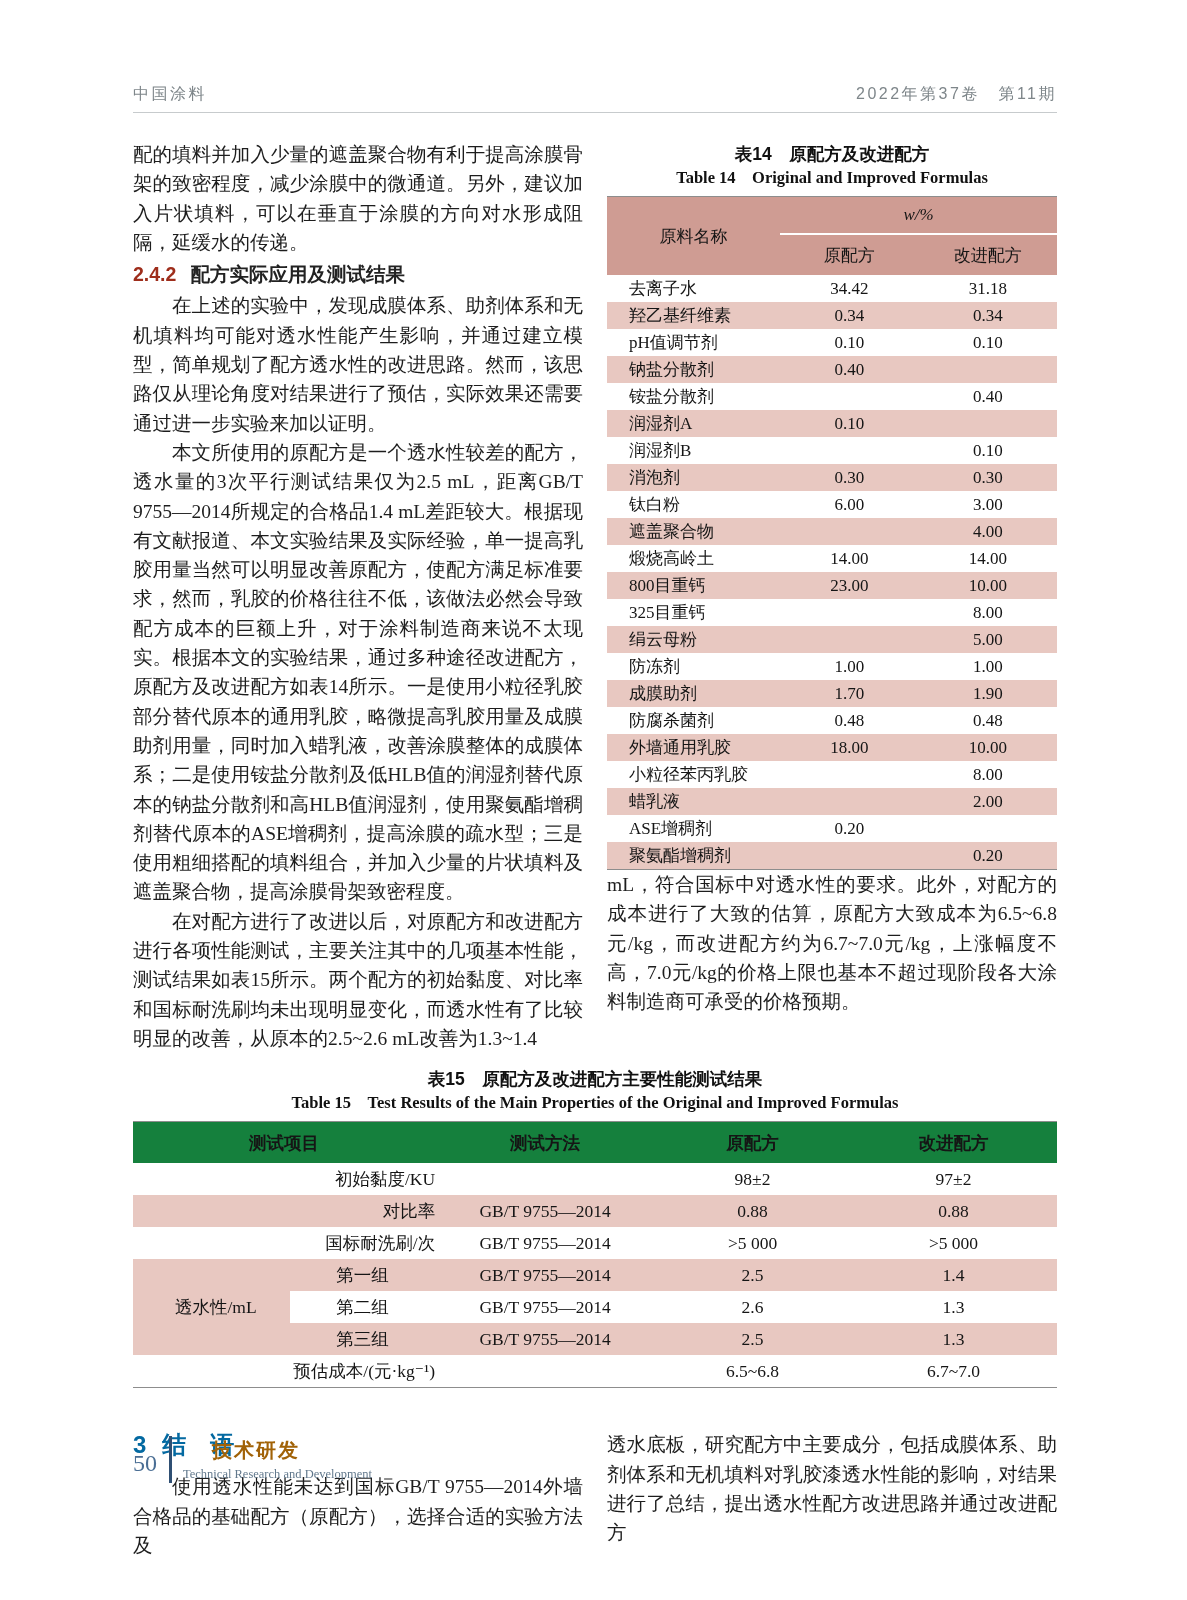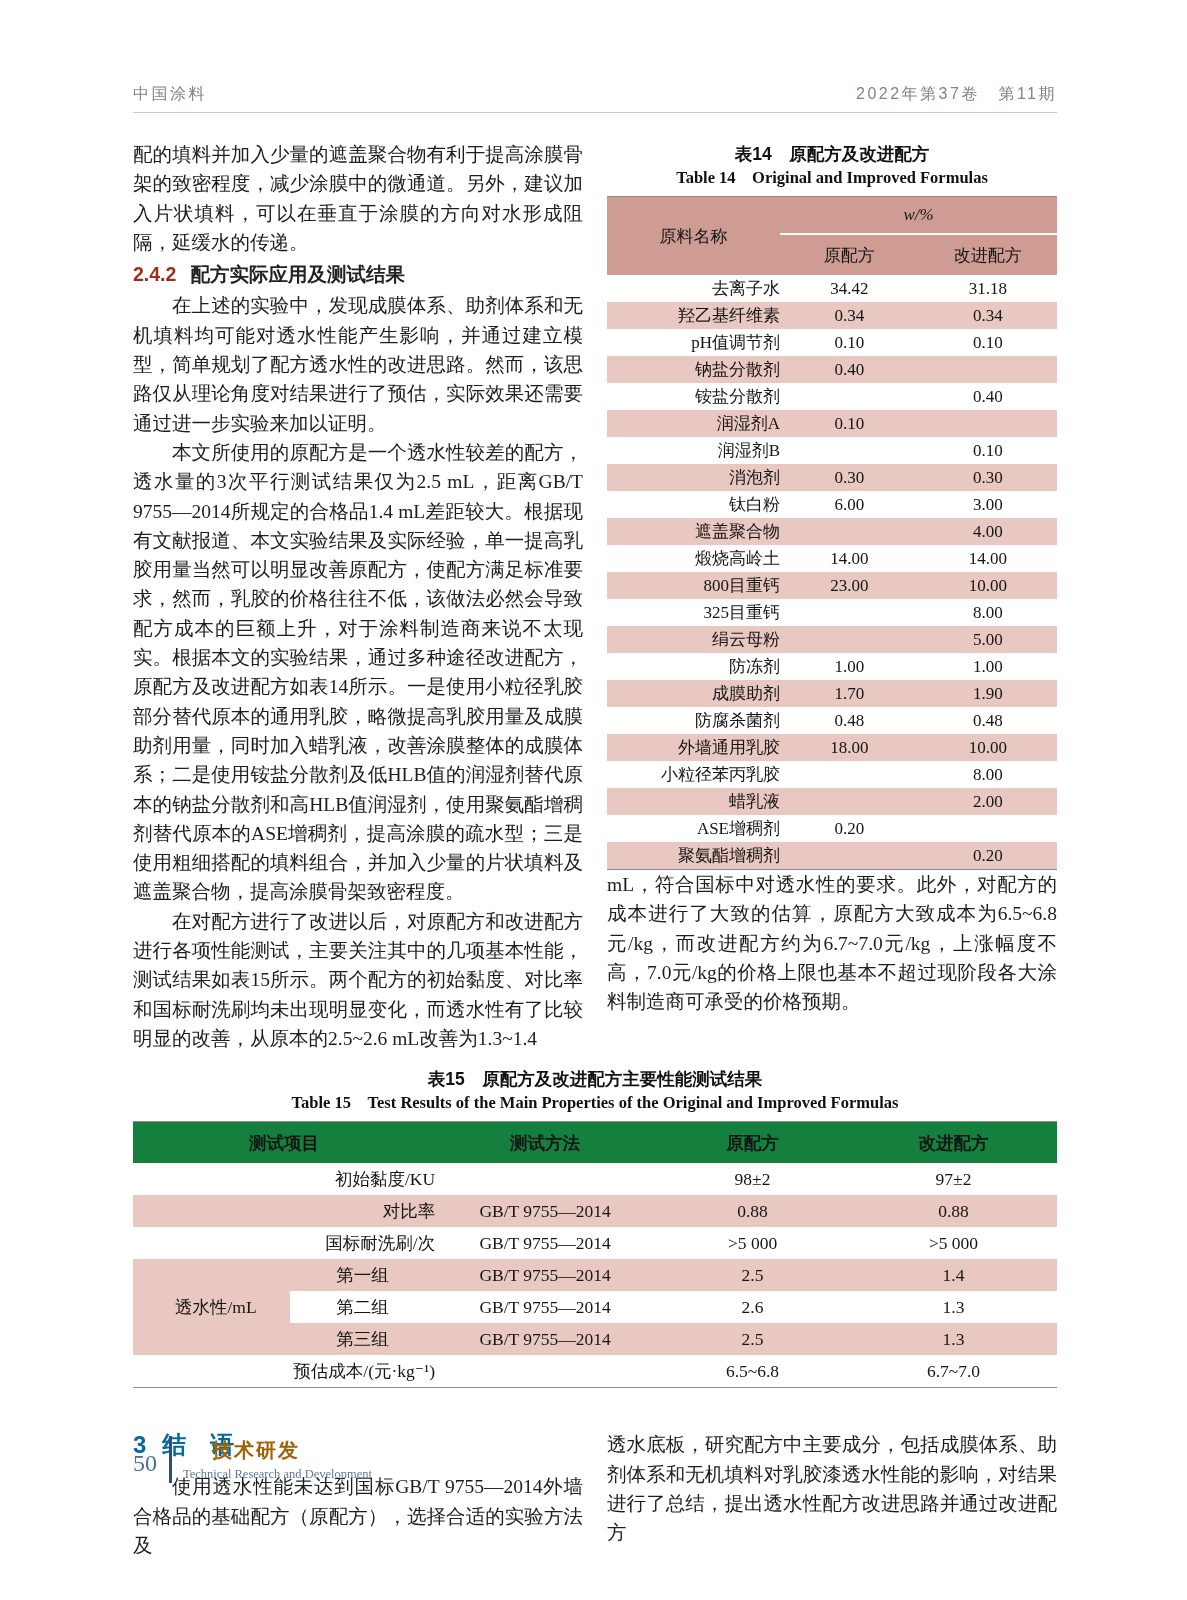--- a/index.html
+++ b/index.html
@@ -48,21 +48,21 @@
   table.t14 {
     width:100%; border-collapse:collapse; font-size:17px; color:#151515;
     border-top:1.5px solid #8d8d8d; border-bottom:1.5px solid #8d8d8d;
     table-layout:fixed;
   }
   .t14 th { background:#cf9c93; font-weight:normal; font-size:17px; }
   .t14 .name-h { width:38%; text-align:center; }
   .t14 .w-h { border-bottom:2px solid #ffffff; height:34px; font-style:italic; }
   .t14 .sub-h { height:38px; }
   .t14 td { height:27px; padding:0; }
-  .t14 td.c1 { text-align:right; padding-left:22px; width:38%; }
+  .t14 td.c1 { text-align:left; padding-left:22px; width:38%; }
   .t14 td.c2, .t14 td.c3 { text-align:center; width:31%; }
   .t14 tbody tr:nth-child(even) { background:#e8c8c1; }
 
   .right-para { margin-top:19px; }
 
   
   .table15-block { margin-top:14px; }
   table.t15 {
     width:100%; border-collapse:collapse; font-size:17.5px; color:#151515;
     border-top:1.5px solid #8d8d8d; border-bottom:1.5px solid #8d8d8d;

